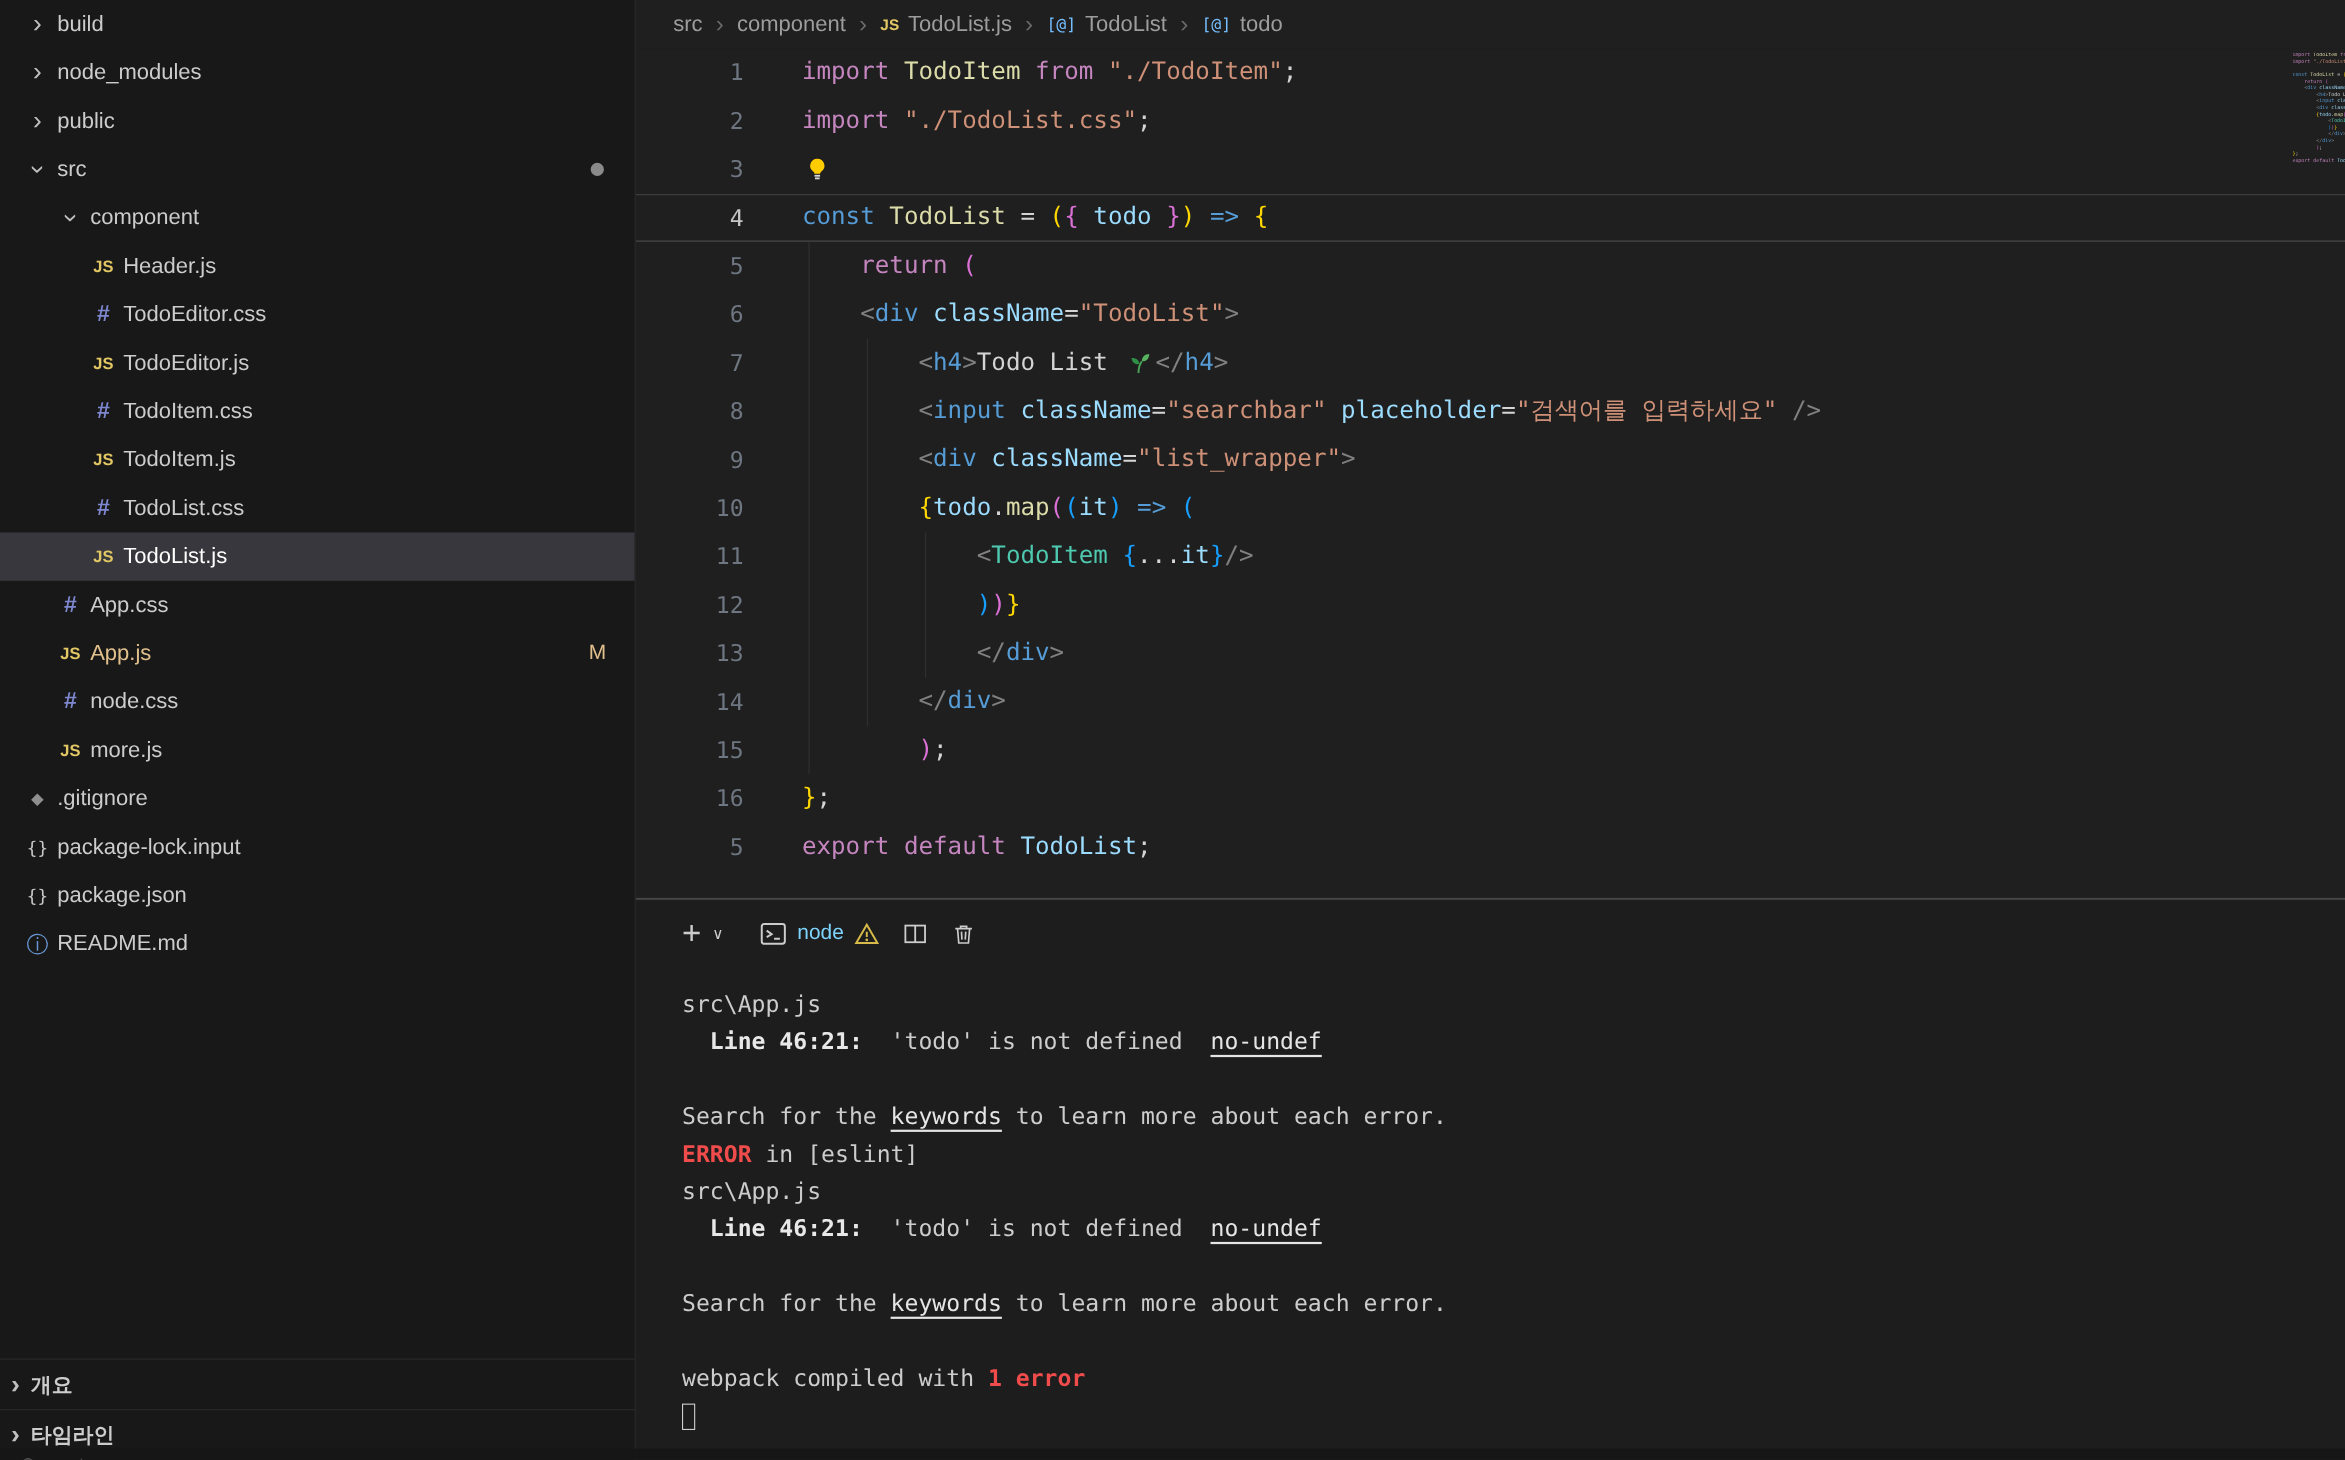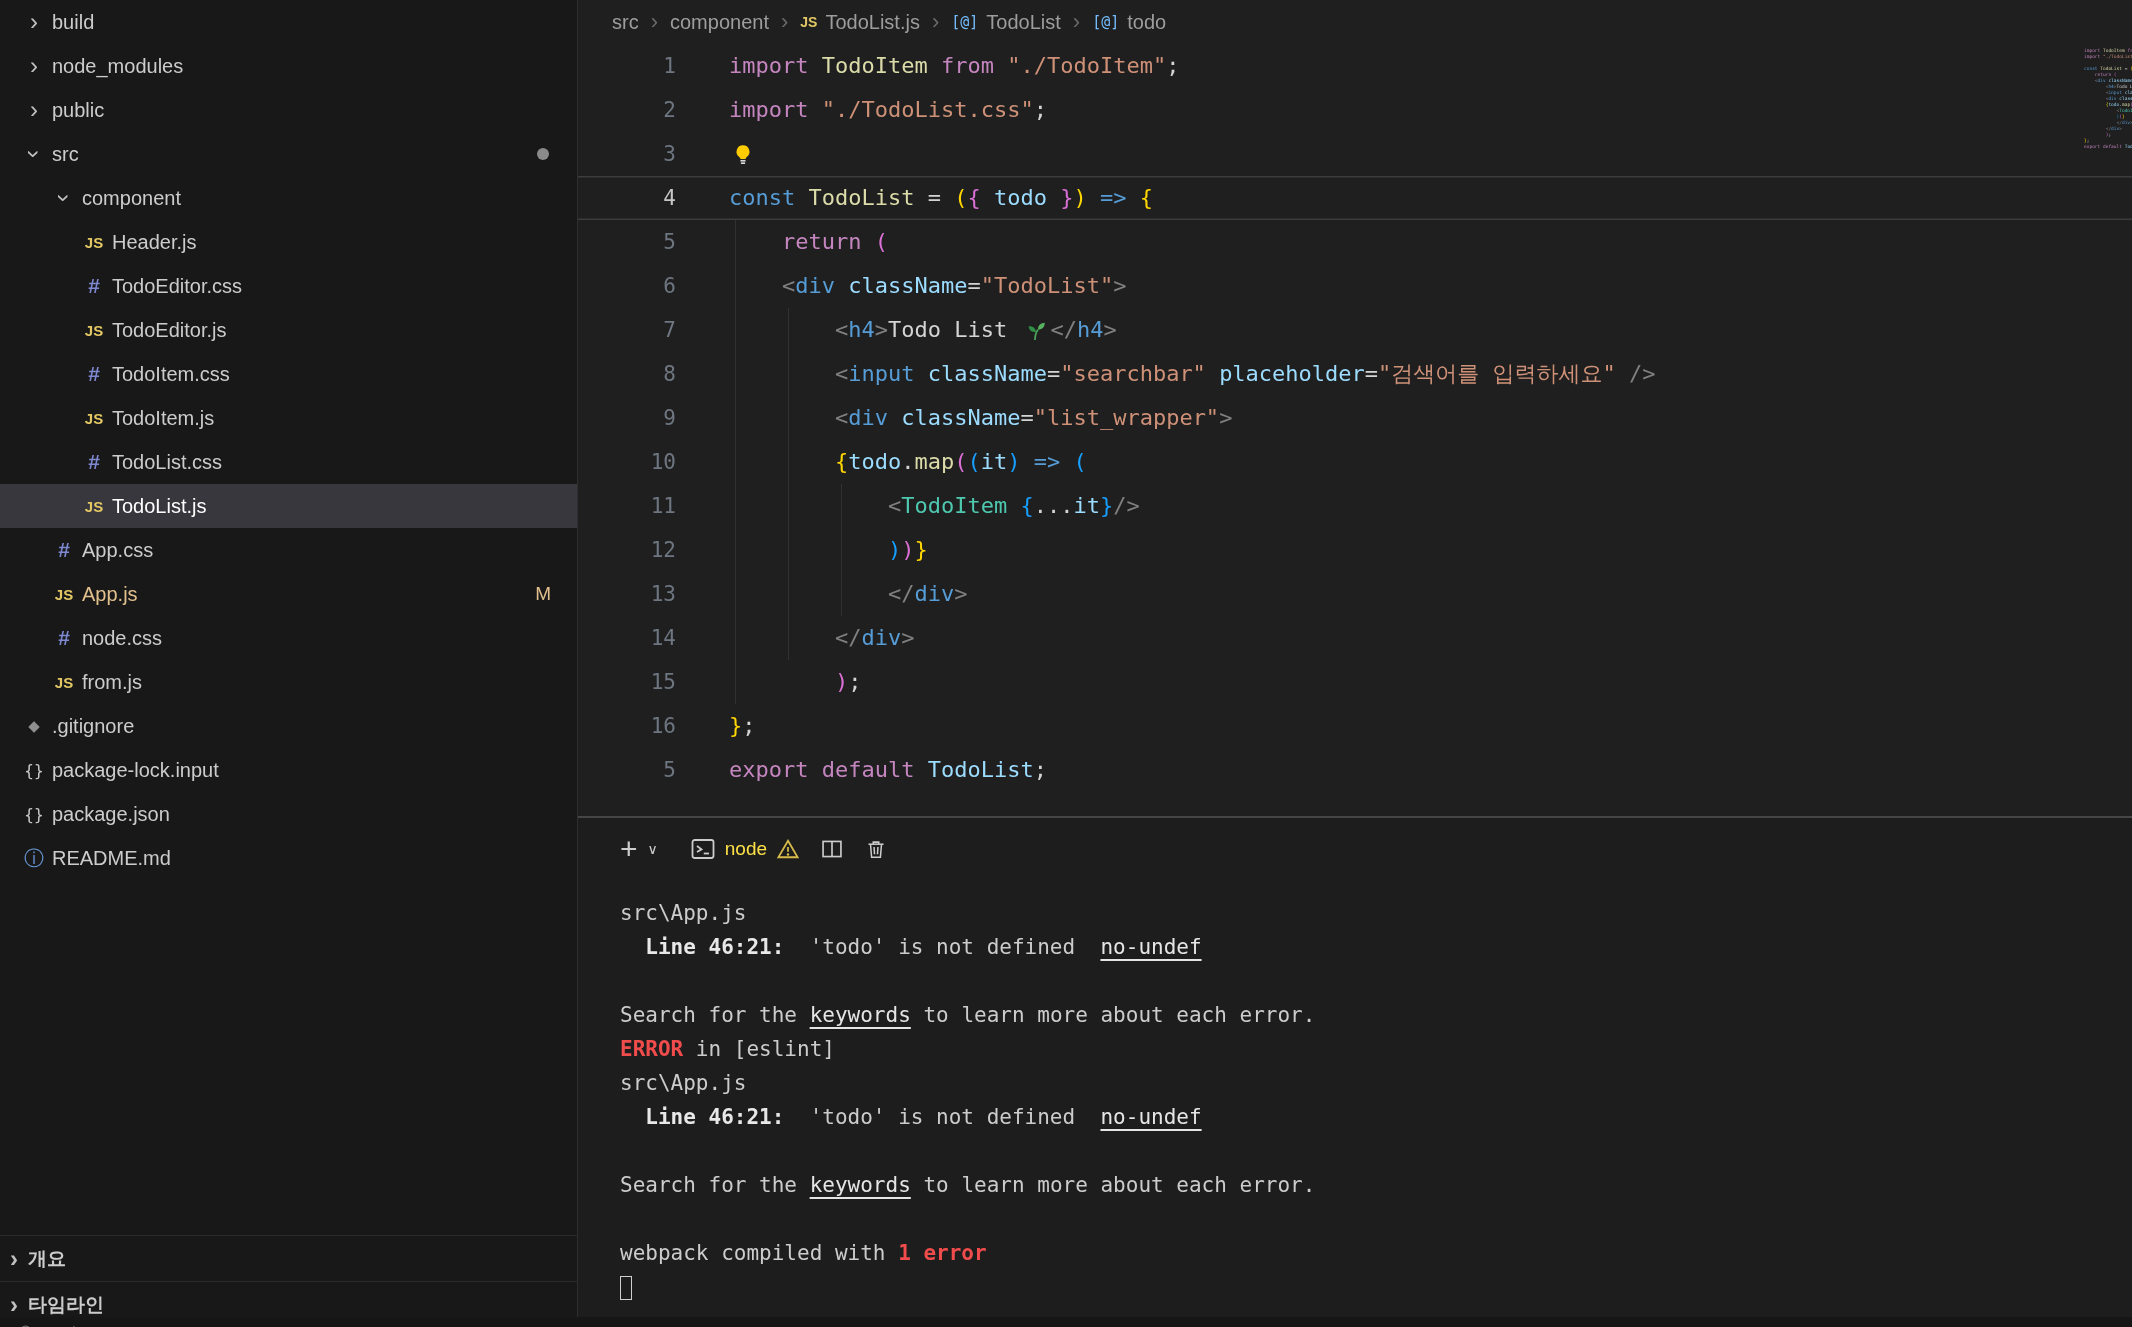--- a/index.html
+++ b/index.html
@@ -60,21 +60,21 @@
   .panel-bar { height:62px; min-height:62px; display:flex; align-items:center; justify-content:space-between;
                padding:0 30px 0 42px; }
   .panel-tabs { display:flex; gap:46px; font-size:20px; }
   .ptab { color:#9d9d9d; height:62px; display:flex; align-items:center; position:relative; cursor:pointer; white-space:nowrap; }
   .ptab.active { color:#e7e7e7; }
   .ptab.active::after { content:""; position:absolute; left:0; right:0; bottom:10px; height:2px; background:#4da6ff; }
   .panel-actions { display:flex; align-items:center; gap:20px; }
   .pa { color:#cccccc; cursor:pointer; display:flex; align-items:center; }
   .pa-plus { font-size:30px; font-weight:300; line-height:1; }
   .pa-chev { font-size:14px; margin-left:-10px; color:#cccccc; }
-  .pa-node { display:flex; align-items:center; gap:9px; font-size:19px; color:#fde047; margin-left:12px; cursor:pointer; }
+  .pa-node { display:flex; align-items:center; gap:9px; font-size:19px; color:#7dd3fc; margin-left:12px; cursor:pointer; }
   .terminal { flex:1; padding:16px 0 0 42px; font-family:"DejaVu Sans Mono",monospace; font-size:21px; color:#cccccc; }
   .tm-line { height:34px; line-height:34px; white-space:pre; }
   .tm-t { color:#cccccc; }
   .tm-b { color:#e8e8e8; font-weight:bold; }
   .tm-lnk { color:#e5e5e5; text-decoration:underline; text-underline-offset:5px; cursor:pointer; }
   .tm-red { color:#F14C4C; font-weight:bold; }
   .tm-cursor { display:inline-block; width:12px; height:24px; border:1.5px solid #cfcfcf; vertical-align:middle; }
 
   
   .statusbar { position:absolute; left:0; bottom:0; width:100%; height:10px; background:#161616;
@@ -177,21 +177,21 @@
         <div class="trow" style="padding-left: 48px;">
           <span class="slot">
             <span class="fic fic-css">#</span>
           </span>
           <span class="tlabel">node.css</span>
         </div>
         <div class="trow" style="padding-left: 48px;">
           <span class="slot">
             <span class="fic fic-js">JS</span>
           </span>
-          <span class="tlabel">from.js</span>
+          <span class="tlabel">more.js</span>
         </div>
         <div class="trow" style="padding-left: 18px;">
           <span class="slot">
             <span class="fic fic-git">◆</span>
           </span>
           <span class="tlabel">.gitignore</span>
         </div>
         <div class="trow" style="padding-left: 18px;">
           <span class="slot">
             <span class="fic fic-json">{}</span>

